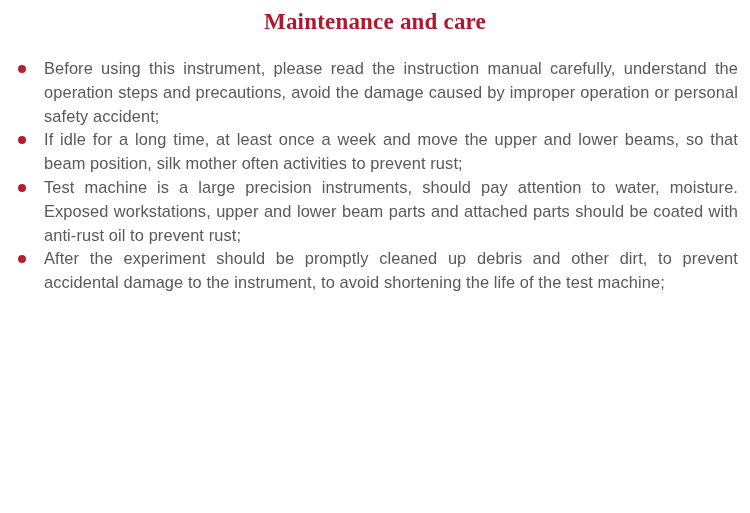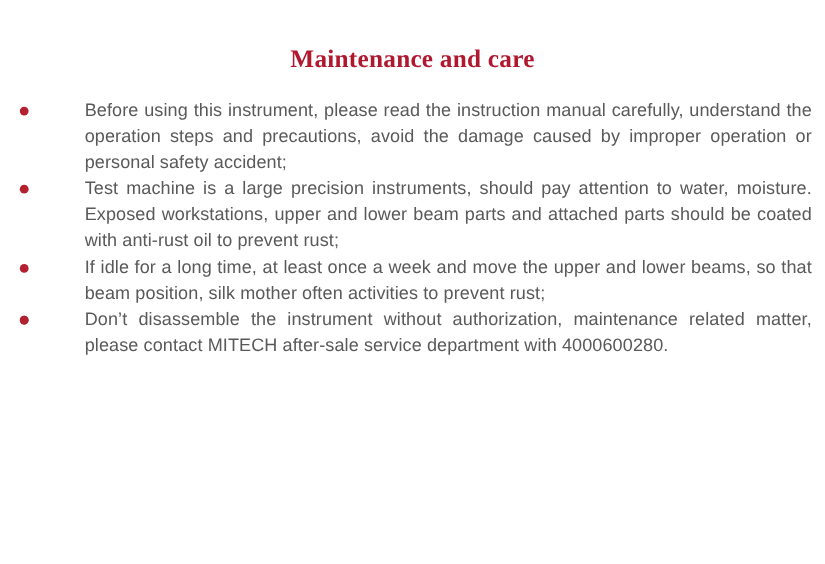--- a/index.html
+++ b/index.html
@@ -7,39 +7,38 @@
     width: 750px;
     background: #ffffff;
     font-family: "Liberation Sans", "DejaVu Sans", sans-serif;
   }
   .page {
     position: relative;
     width: 750px;
     height: 414px;
     background: #ffffff;
     overflow: hidden;
-    margin-top: 32px;
   }
   .doc-title {
     margin-top: 8px;
     text-align: center;
     font-family: "Liberation Serif", "DejaVu Serif", serif;
     font-weight: bold;
     font-size: 23px;
     line-height: 28px;
     color: #b0182f;
     letter-spacing: 0.2px;
   }
   .bullet-list {
     list-style: none;
     margin-top: 21px;
   }
   .bullet-item {
     position: relative;
-    padding-left: 77px;
+    padding-left: 44px;
     padding-right: 12px;
     font-size: 16.4px;
     line-height: 23.8px;
     color: #595959;
     text-align: justify;
     letter-spacing: 0.1px;
   }
   .bullet-dot {
     position: absolute;
     left: 18px;
@@ -57,28 +56,25 @@
 
   <h1 class="doc-title">Maintenance and care</h1>
 
   <ul class="bullet-list">
     <li class="bullet-item">
       <span class="bullet-dot"></span>
       <span>Before using this instrument, please read the instruction manual carefully, understand the operation steps and precautions, avoid the damage caused by improper operation or personal safety accident;</span>
     </li>
     <li class="bullet-item">
       <span class="bullet-dot"></span>
+      <span>If idle for a long time, at least once a week and move the upper and lower beams, so that beam position, silk mother often activities to prevent rust;</span>
+    </li>
+    <li class="bullet-item">
+      <span class="bullet-dot"></span>
       <span>Test machine is a large precision instruments, should pay attention to water, moisture. Exposed workstations, upper and lower beam parts and attached parts should be coated with anti-rust oil to prevent rust;</span>
     </li>
     <li class="bullet-item">
       <span class="bullet-dot"></span>
-      <span>If idle for a long time, at least once a week and move the upper and lower beams, so that beam position, silk mother often activities to prevent rust;</span>
-    </li>
-    <li class="bullet-item">
-      <span class="bullet-dot"></span>
-    </li>
-    <li class="bullet-item">
-      <span class="bullet-dot"></span>
-      <span>Don’t disassemble the instrument without authorization, maintenance related matter, please contact MITECH after-sale service department with 4000600280.</span>
+      <span>After the experiment should be promptly cleaned up debris and other dirt, to prevent accidental damage to the instrument, to avoid shortening the life of the test machine;</span>
     </li>
   </ul>
 
 </div>
 
 </body></html>

